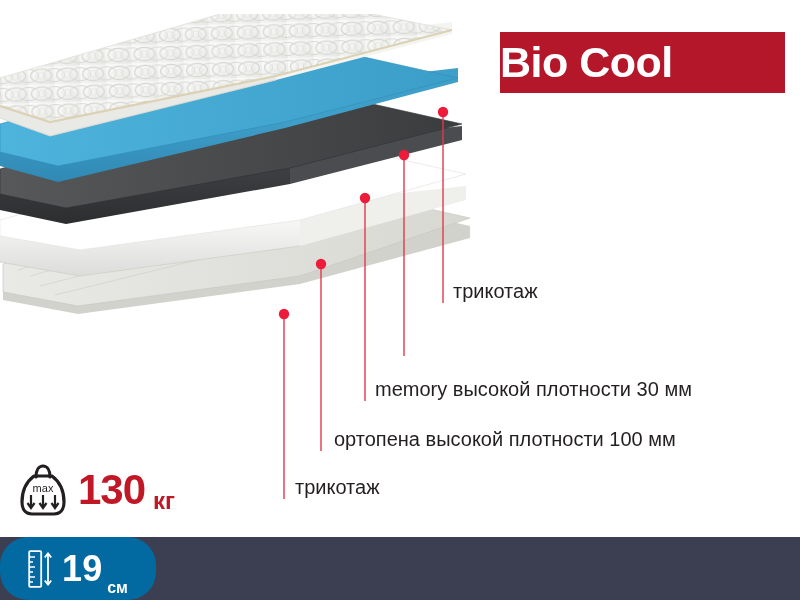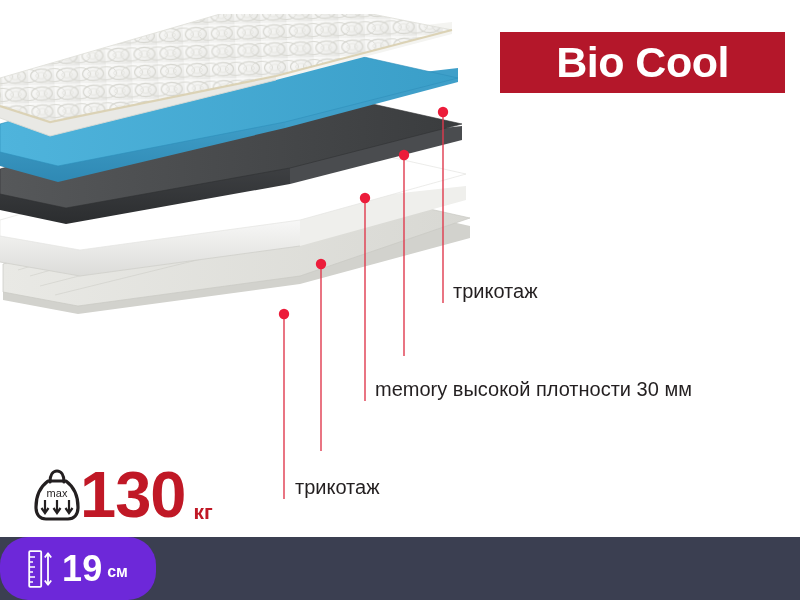--- a/index.html
+++ b/index.html
@@ -21,21 +21,20 @@
   
   #brand-plate {
     position: absolute;
     left: 500px;
     top: 32px;
     width: 285px;
     height: 61px;
     background: #b4172a;
     display: flex;
     align-items: center;
-    justify-content: center;
   }
   #brand-title {
     color: #ffffff;
     font-size: 43px;
     font-weight: bold;
     letter-spacing: -0.5px;
     line-height: 1;
     white-space: nowrap;
   }
 
@@ -84,37 +83,38 @@
     position: absolute;
     color: #231f20;
     font-size: 20px;
     white-space: nowrap;
     line-height: 1;
   }
 
   
   #weight-block {
     position: absolute;
-    left: 34px;
+    left: 20px;
     top: 462px;
     display: flex;
     align-items: center;
   }
   #weight-icon { width: 46px; height: 56px; }
   #weight-icon svg { display: block; }
   #weight-value {
     color: #c01826;
-    font-size: 65px;
-    font-weight: bold;
-    line-height: 1;
+    font-size: 42px;
+    font-weight: bold;
+    line-height: 1;
+    margin-left: 12px;
     letter-spacing: -1px;
   }
   #weight-unit {
     color: #c01826;
-    font-size: 21px;
+    font-size: 24px;
     font-weight: bold;
     line-height: 1;
     margin-left: 8px;
     align-self: flex-end;
     margin-bottom: 5px;
   }
 
   
   #bottom-bar {
     position: absolute;
@@ -122,21 +122,21 @@
     top: 537px;
     width: 800px;
     height: 63px;
     background: #3b3f51;
     display: flex;
     align-items: center;
   }
   #height-block {
     width: 156px;
     height: 63px;
-    background: #6d28d9;
+    background: #0369a1;
     display: flex;
     align-items: center;
     justify-content: center;
     flex: none;
     border-radius: 28px;
   }
   #ruler-icon { width: 26px; height: 38px; }
   #ruler-icon svg { display: block; }
   #height-value {
     color: #ffffff;
@@ -145,21 +145,21 @@
     line-height: 1;
     margin-left: 8px;
   }
   #height-unit {
     color: #ffffff;
     font-size: 16px;
     font-weight: bold;
     line-height: 1;
     margin-left: 5px;
     align-self: flex-end;
-    margin-bottom: 20px;
+    margin-bottom: 4px;
   }
 </style>
 </head>
 <body>
 
 <div id="page">
 
   <div id="mattress">
     <svg width="500" height="330" viewBox="0 0 500 330" xmlns="http://www.w3.org/2000/svg">
       <defs>
@@ -260,20 +260,21 @@
         <circle cx="443" cy="112" r="5.2"></circle>
         <circle cx="404" cy="155" r="5.2"></circle>
         <circle cx="365" cy="198" r="5.2"></circle>
         <circle cx="321" cy="264" r="5.2"></circle>
         <circle cx="284" cy="314" r="5.2"></circle>
       </g>
   </svg>
 
   <div class="layer-label" style="left: 453px; top: 281px;">трикотаж</div>
   <div class="layer-label" style="left: 375px; top: 379px;">memory высокой плотности 30 мм</div>
+  <div class="layer-label" style="left: 334px; top: 429px;">ортопена высокой плотности 100 мм</div>
   <div class="layer-label" style="left: 295px; top: 477px;">трикотаж</div>
 
   <div id="brand-plate">
     <div id="brand-title">Bio Cool</div>
   </div>
 
 
   <div id="weight-block">
     <div id="weight-icon">
       <svg width="46" height="56" viewBox="0 0 46 56" xmlns="http://www.w3.org/2000/svg">

